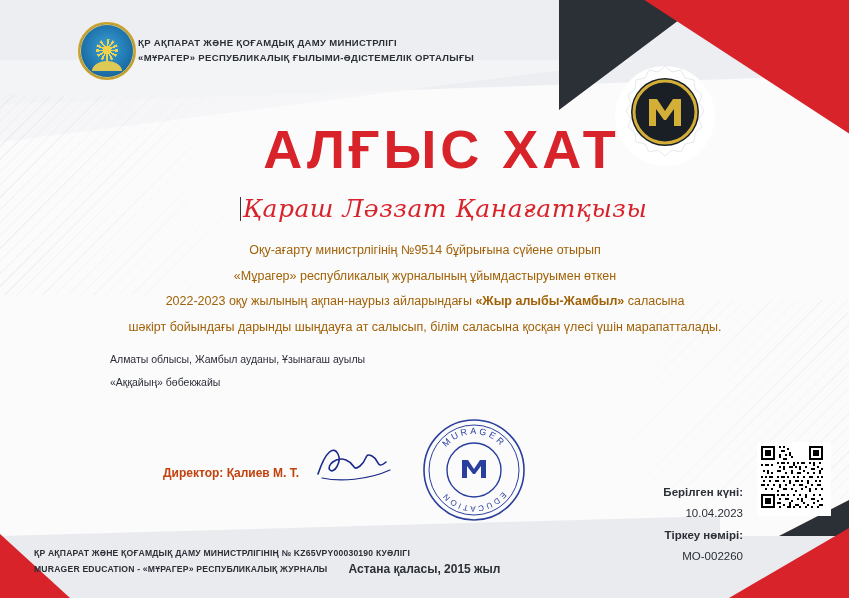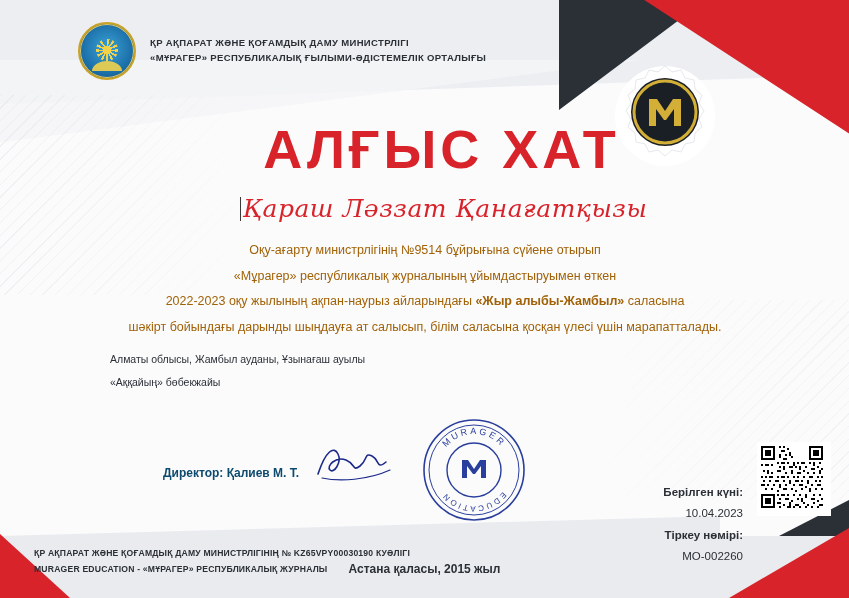--- a/index.html
+++ b/index.html
@@ -108,21 +108,21 @@
     -webkit-mask-image: linear-gradient(to left, rgba(0,0,0,.8), transparent 85%);
             mask-image: linear-gradient(to left, rgba(0,0,0,.8), transparent 85%);
   }
 
   
   .header {
     position: absolute;
     top: 22px; left: 78px;
     display: flex;
     align-items: center;
-    gap: 14px;
+    gap: 2px;
     z-index: 5;
   }
   .emblem {
     width: 54px; height: 54px;
     border-radius: 50%;
     background: radial-gradient(circle at 50% 45%, #3aa3d6 0%, #1c6fa8 62%, #0d4d7d 100%);
     border: 2px solid #c9a227;
     box-shadow: 0 0 0 1px #e2c96a inset;
     position: relative;
     flex: none;
@@ -223,21 +223,21 @@
     font-size: 10.5px;
     color: #2b2f36;
     line-height: 2.2;
   }
 
   
   .director {
     position: absolute;
     top: 466px; left: 163px;
     font-size: 12px;
-    color: #0c4a6e;
+    color: #c2410c;
     font-weight: 600;
     text-align: right;
   }
   .signature {
     position: absolute;
     top: 440px; left: 312px;
     width: 86px; height: 48px;
   }
   .seal {
     position: absolute;

